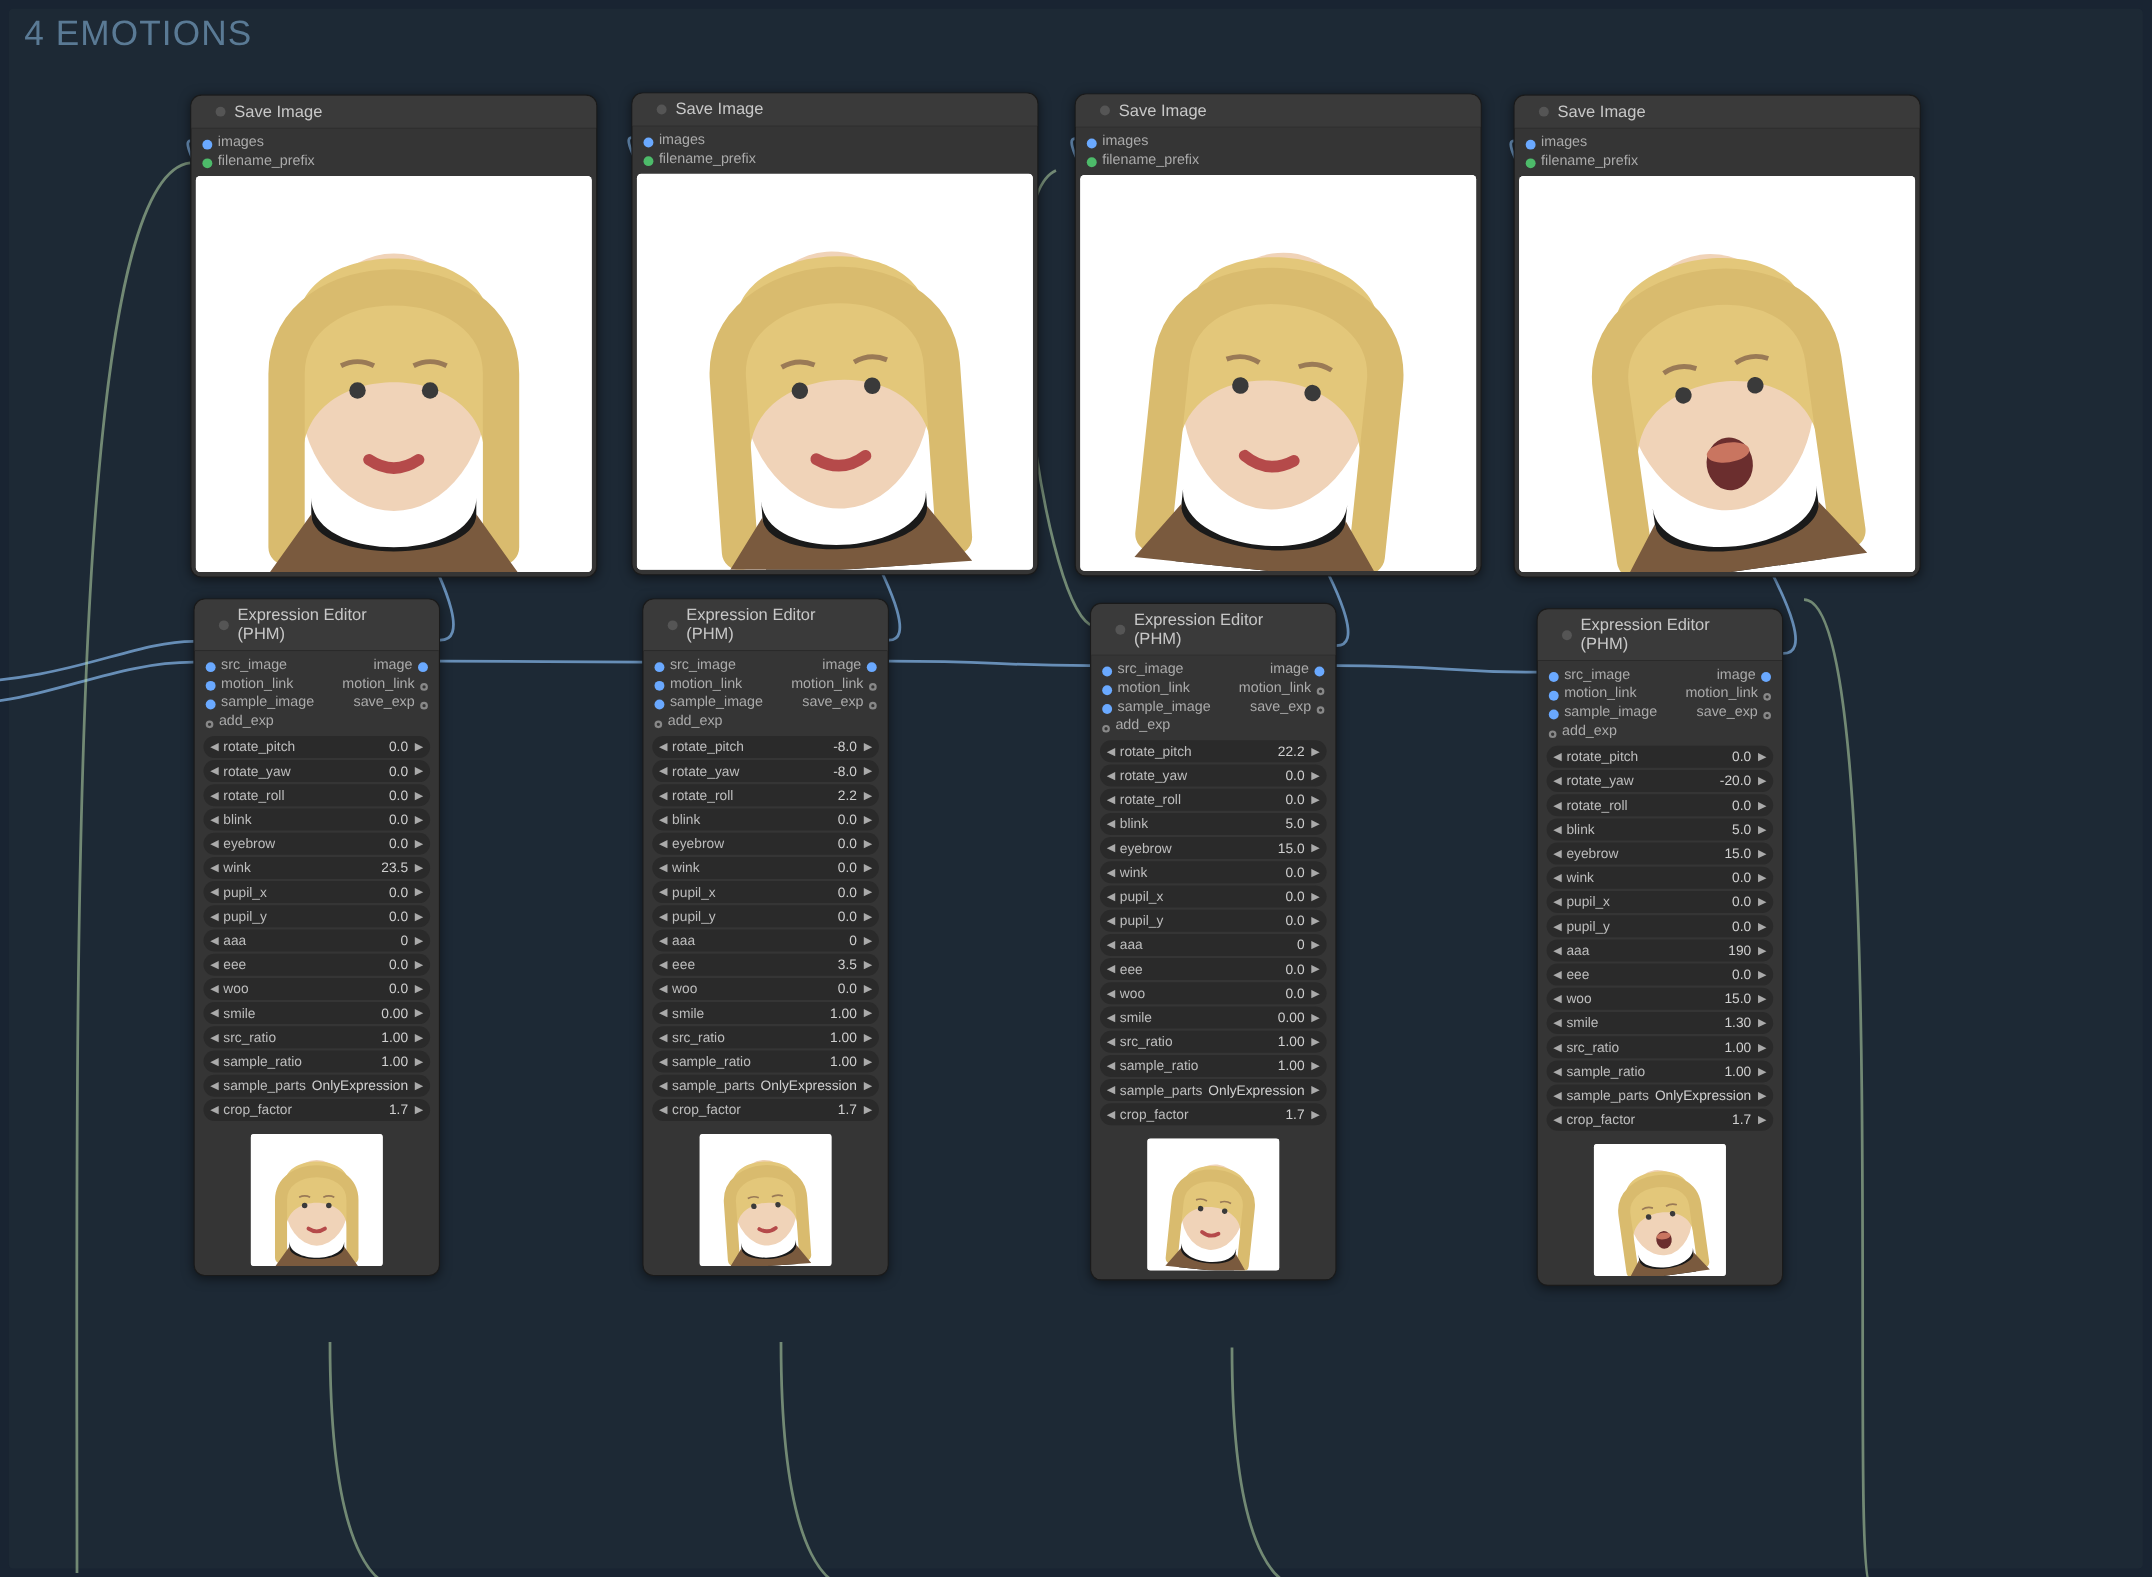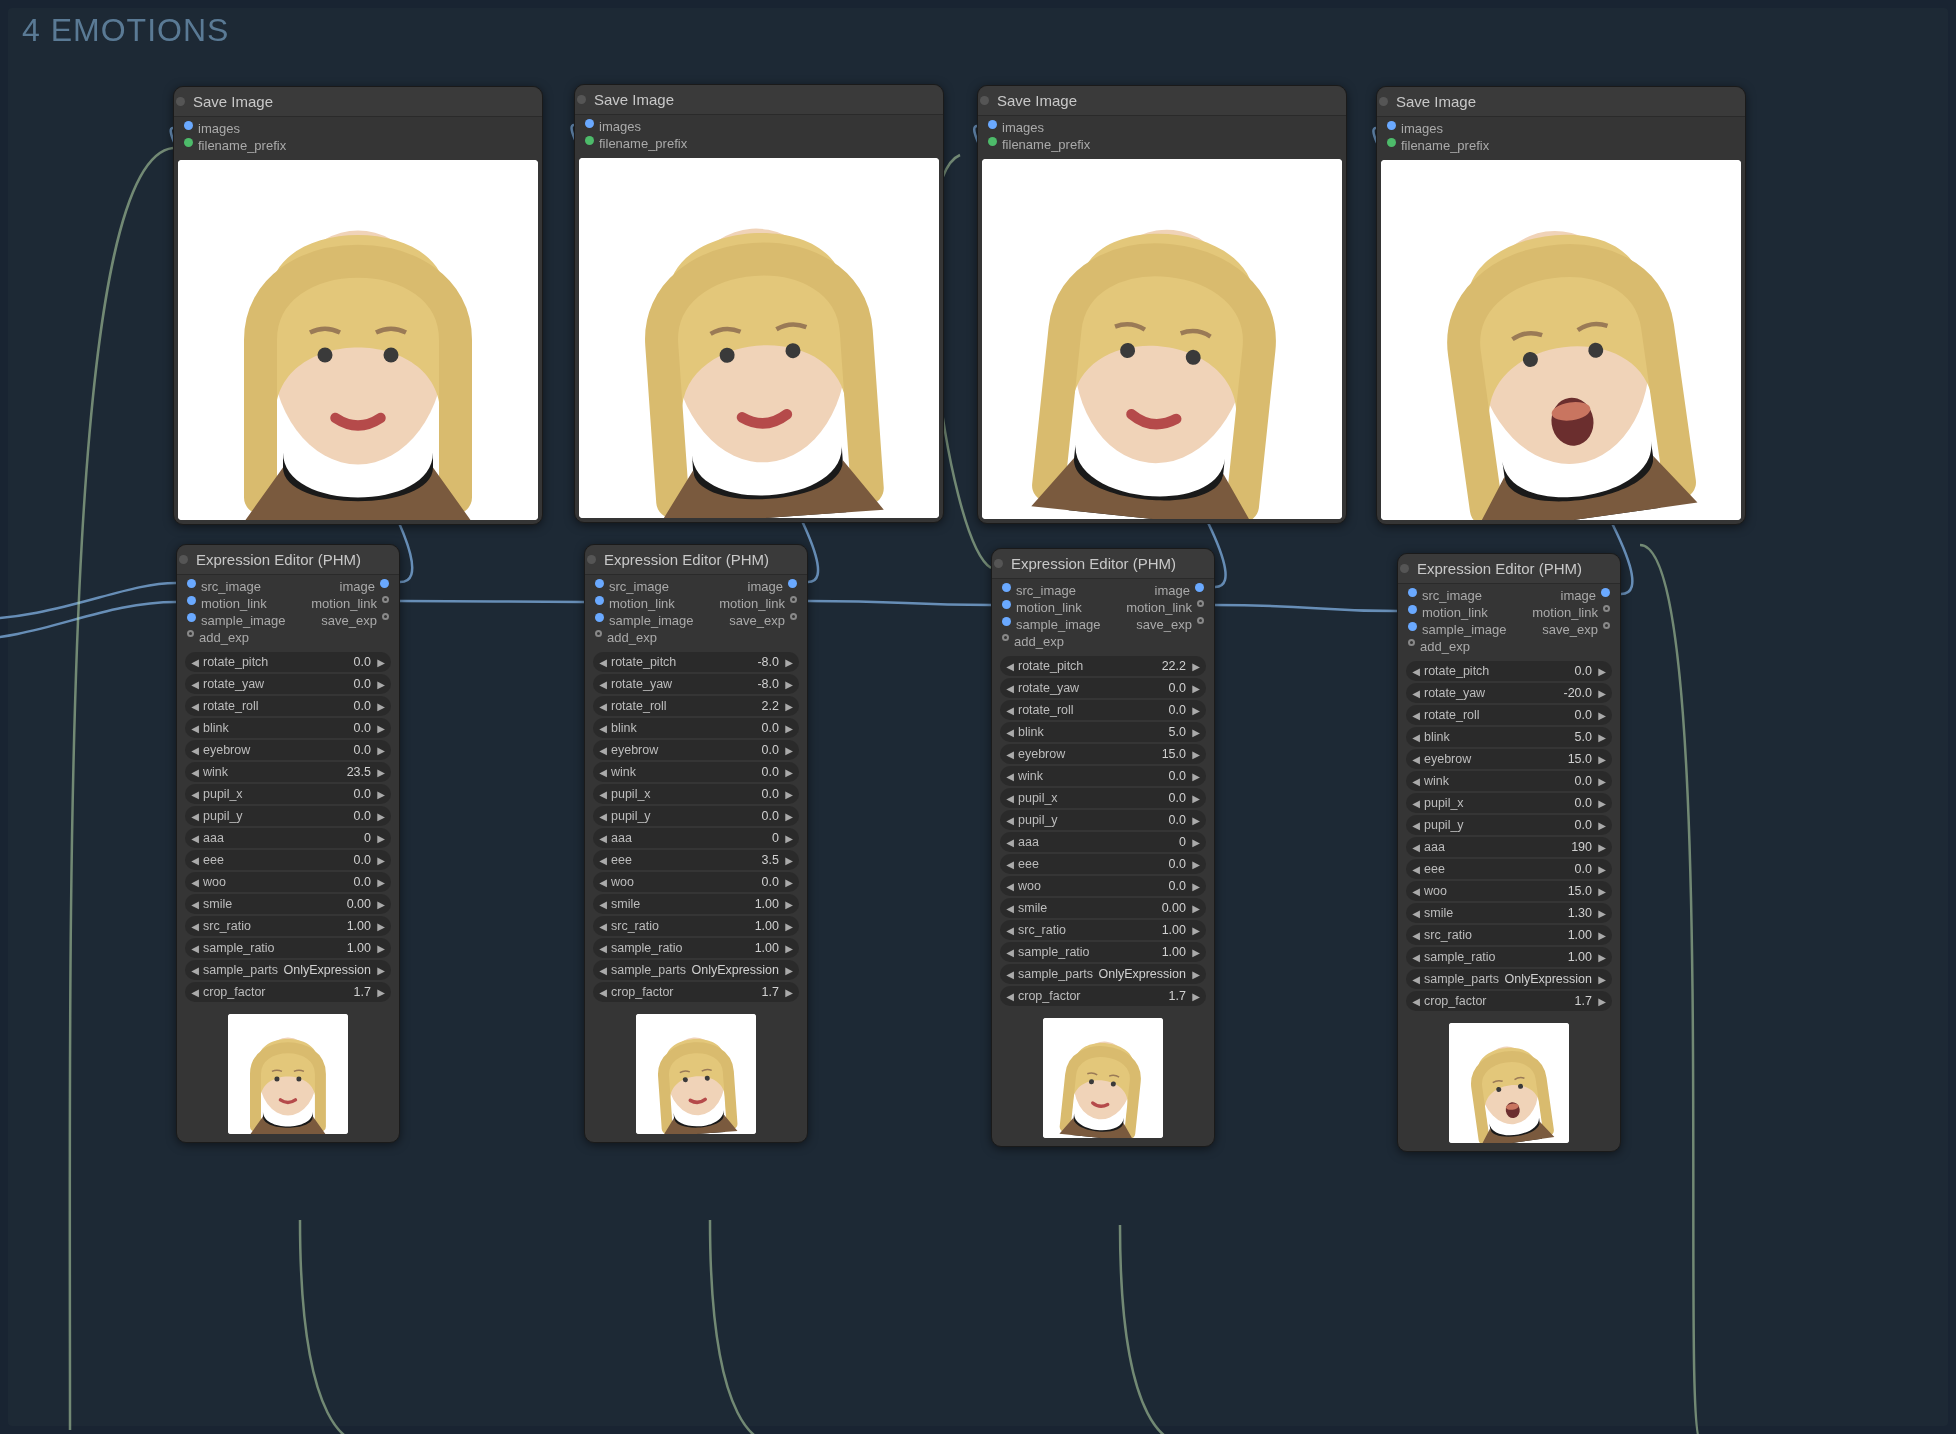--- a/index.html
+++ b/index.html
@@ -42,21 +42,21 @@
   .node {
     position: absolute;
     background: #353535;
     border-radius: 10px;
     box-shadow: 0 2px 10px rgba(0,0,0,.5);
     border: 1px solid #1a1a1a;
   }
   .node-header {
     background: #3a3a3a;
     border-radius: 10px 10px 0 0;
-    padding: 6px 2px;
+    padding: 6px 22px;
     display: flex;
     align-items: center;
     gap: 8px;
     border-bottom: 1px solid #2a2a2a;
   }
   .node-header-dot {
     width: 9px; height: 9px;
     border-radius: 50%;
     background: #555;
   }
@@ -69,21 +69,21 @@
   }
   .io-row {
     display: flex;
     justify-content: space-between;
     align-items: center;
     font-size: 13px;
     color: #aaa;
     padding: 1px 2px;
   }
   .io-left, .io-right {
-    display: flex; align-items: flex-start; gap: 5px;
+    display: flex; align-items: flex-end; gap: 5px;
   }
   .port {
     width: 9px; height: 9px; border-radius: 50%;
     flex-shrink: 0;
   }
   .port.blue { background: #6aa9ff; }
   .port.green { background: #4dbb6a; }
   .port.ring { background: transparent; border: 2px solid #888; width: 7px; height: 7px; }
   .preview {
     margin: 0 4px 4px 4px;

